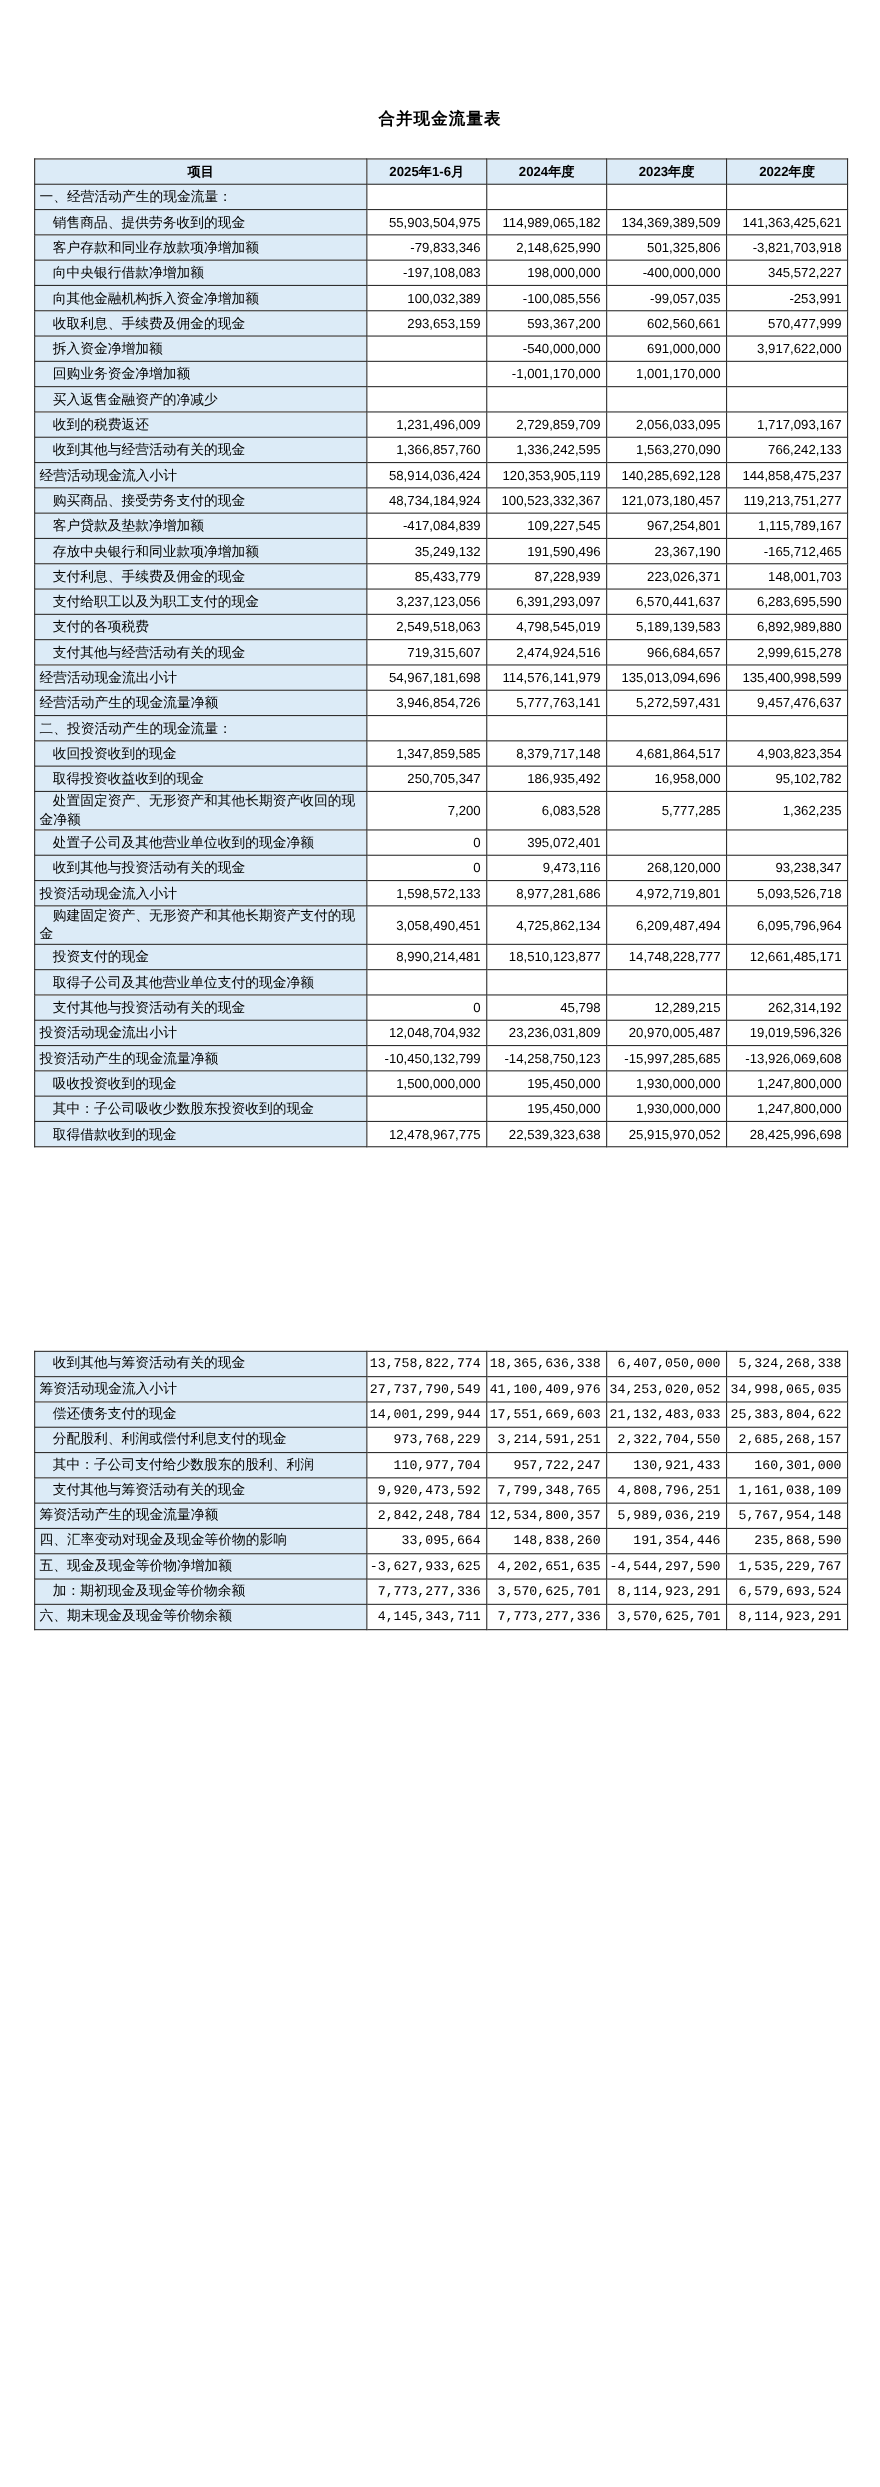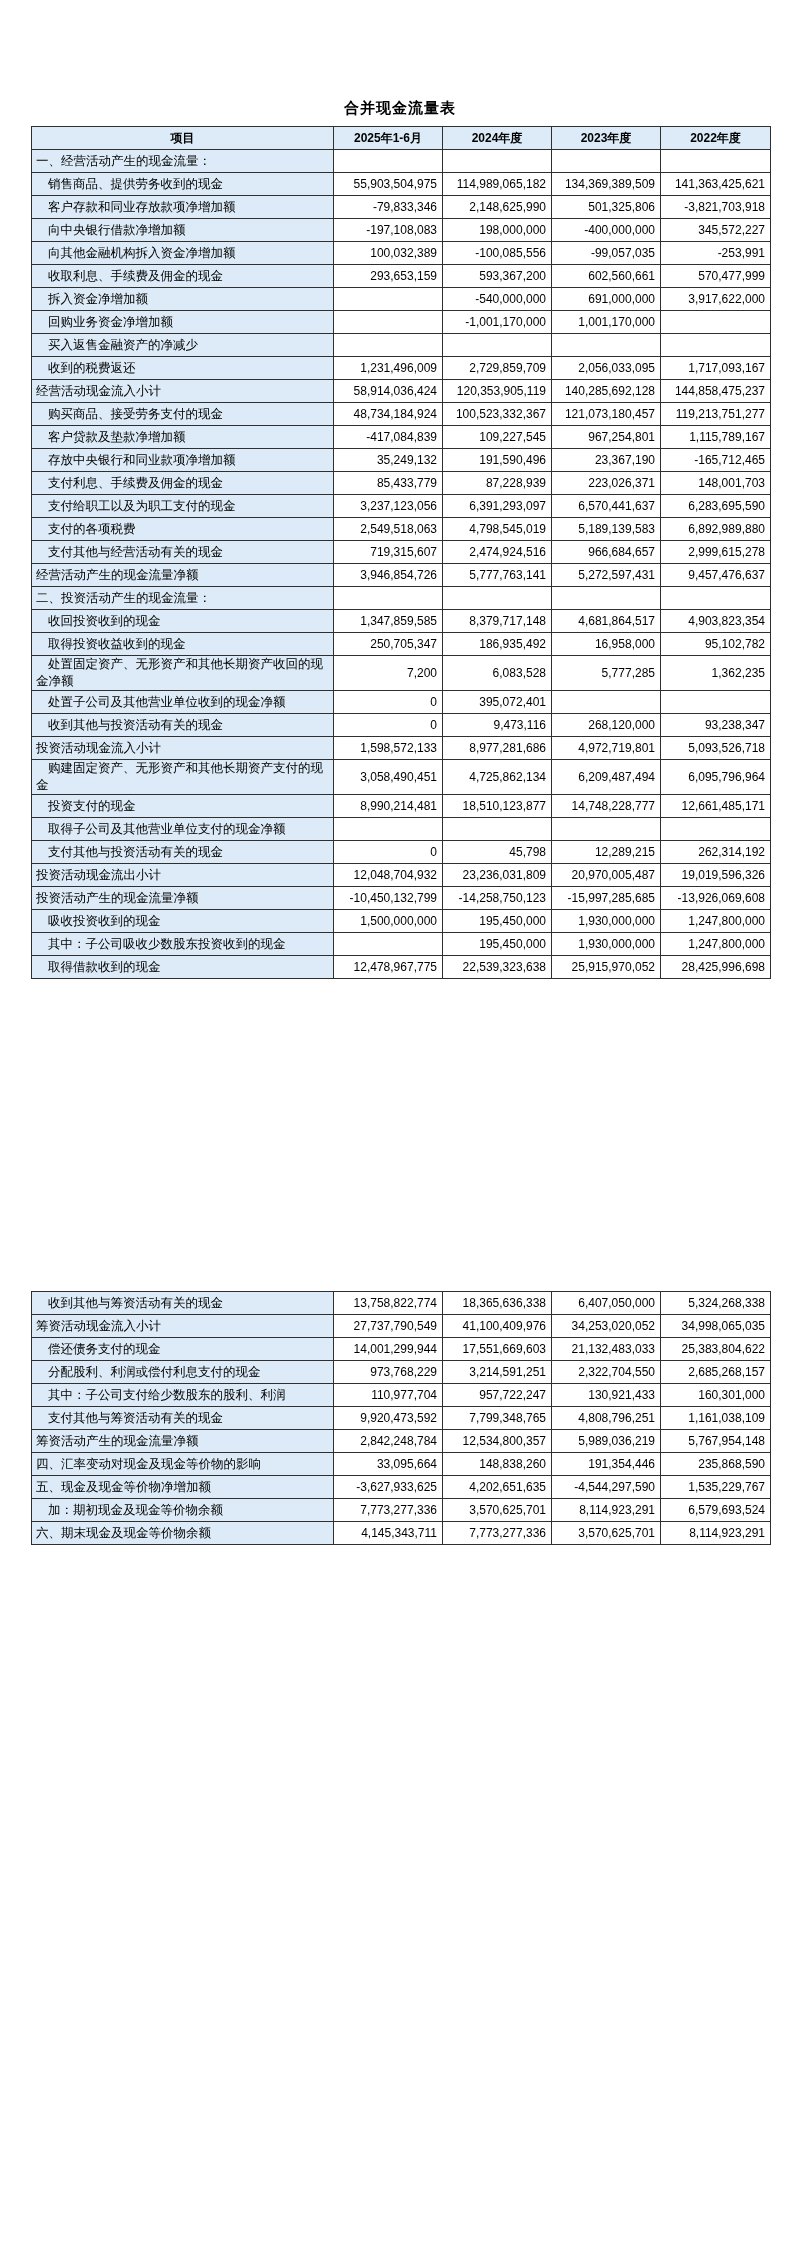--- a/index.html
+++ b/index.html
@@ -13,22 +13,22 @@
   .page{position:relative;width:800px;height:2261px;background:#ffffff;overflow:hidden;border-radius:32px;}
   .doc-title{
     position:absolute;top:99px;left:0;width:800px;margin:0;
     text-align:center;font-size:15px;font-weight:700;letter-spacing:1px;
   }
   table.cf-table{
     position:absolute;left:31px;width:739px;
     border-collapse:collapse;table-layout:fixed;
     font-size:12px;
   }
-  table.part1{top:126px;}
-  table.part2{top:1291px;}
+  table.part1{top:144px;}
+  table.part2{top:1228px;font-family:Liberation Mono, monospace;}
   .cf-table td,.cf-table th{
     border:1px solid var(--border);
     height:22px;
     padding:0;
     overflow:hidden;
     vertical-align:middle;
     line-height:17px;
   }
   .cf-table th{
     background:var(--header-bg);
@@ -143,20 +143,27 @@
           <td class="num"></td>
         </tr>
         <tr>
           <td class="label ind">收到的税费返还</td>
           <td class="num">1,231,496,009</td>
           <td class="num">2,729,859,709</td>
           <td class="num">2,056,033,095</td>
           <td class="num">1,717,093,167</td>
         </tr>
         <tr>
+          <td class="label ind">收到其他与经营活动有关的现金</td>
+          <td class="num">1,366,857,760</td>
+          <td class="num">1,336,242,595</td>
+          <td class="num">1,563,270,090</td>
+          <td class="num">766,242,133</td>
+        </tr>
+        <tr>
           <td class="label">经营活动现金流入小计</td>
           <td class="num">58,914,036,424</td>
           <td class="num">120,353,905,119</td>
           <td class="num">140,285,692,128</td>
           <td class="num">144,858,475,237</td>
         </tr>
         <tr>
           <td class="label ind">购买商品、接受劳务支付的现金</td>
           <td class="num">48,734,184,924</td>
           <td class="num">100,523,332,367</td>
@@ -199,20 +206,27 @@
           <td class="num">6,892,989,880</td>
         </tr>
         <tr>
           <td class="label ind">支付其他与经营活动有关的现金</td>
           <td class="num">719,315,607</td>
           <td class="num">2,474,924,516</td>
           <td class="num">966,684,657</td>
           <td class="num">2,999,615,278</td>
         </tr>
         <tr>
+          <td class="label">经营活动现金流出小计</td>
+          <td class="num">54,967,181,698</td>
+          <td class="num">114,576,141,979</td>
+          <td class="num">135,013,094,696</td>
+          <td class="num">135,400,998,599</td>
+        </tr>
+        <tr>
           <td class="label">经营活动产生的现金流量净额</td>
           <td class="num">3,946,854,726</td>
           <td class="num">5,777,763,141</td>
           <td class="num">5,272,597,431</td>
           <td class="num">9,457,476,637</td>
         </tr>
         <tr>
           <td class="label">二、投资活动产生的现金流量：</td>
           <td class="num"></td>
           <td class="num"></td>

